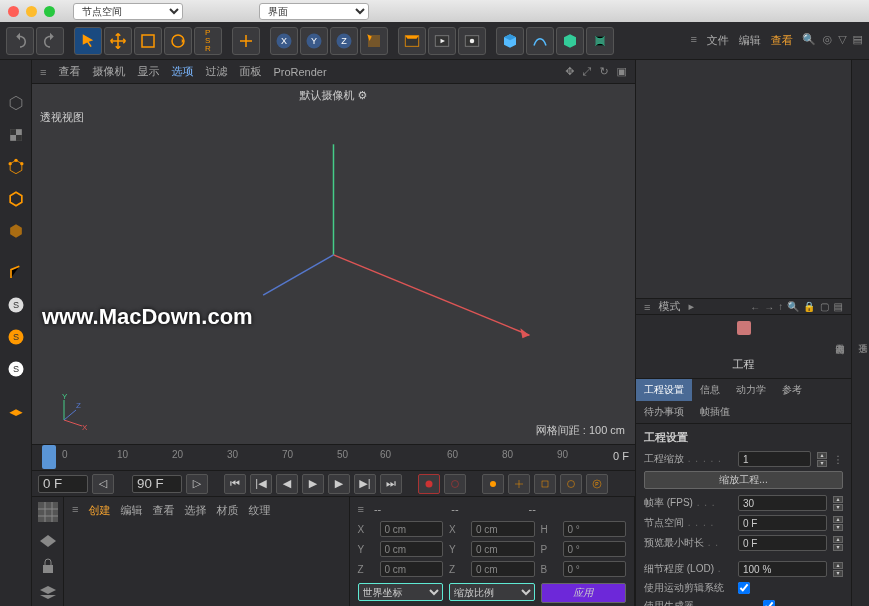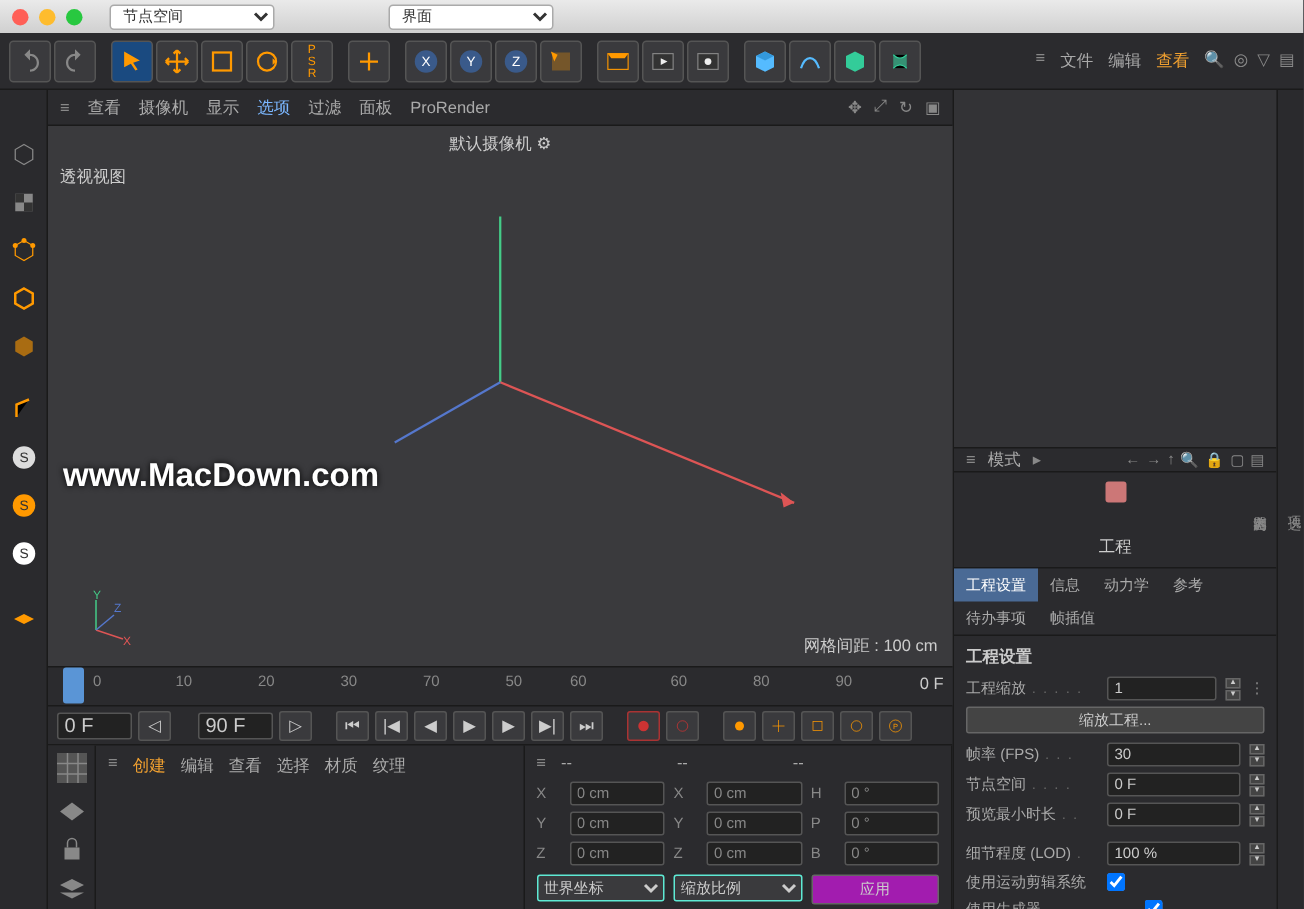--- a/index.html
+++ b/index.html
@@ -58,21 +58,21 @@
 
 .botpanels{height:110px;display:flex;background:#2b2b2e;border-top:1px solid #1a1a1a;}
 .bpanel{flex:1;padding:6px 8px;border-right:1px solid #1a1a1a;overflow:hidden;}
 .bpanel .bmenu{display:flex;gap:10px;color:#aaa;margin-bottom:6px;}
 .bpanel .bmenu span{cursor:pointer;}
 .bpanel .bmenu .hl{color:#f0a030;}
 .coordgrid{display:grid;grid-template-columns:16px 1fr 16px 1fr 16px 1fr;gap:4px 6px;align-items:center;color:#888;font-size:10px;}
 .coordgrid input{width:100%;height:16px;background:#222;border:1px solid #555;color:#888;padding:0 4px;border-radius:2px;font-size:10px;}
 .coordsel{display:flex;gap:6px;margin-top:6px;}
 .coordsel select{flex:1;height:18px;background:#3a3a3d;border:1px solid #5eead4;color:#ccc;font-size:10px;border-radius:2px;}
-.applybtn{flex:1;height:20px;background:#a21caf;border:1px solid #666;color:#ccc;font-size:10px;border-radius:2px;cursor:pointer;}
+.applybtn{flex:1;height:20px;background:#6d28d9;border:1px solid #666;color:#ccc;font-size:10px;border-radius:2px;cursor:pointer;font-style:italic;}
 
 .farleft{width:32px;background:#2a2a2d;border-right:1px solid #1a1a1a;display:flex;flex-direction:column;gap:2px;padding-top:2px;}
 .farleft .fbtn{width:28px;height:28px;margin:1px auto;display:flex;align-items:center;justify-content:center;cursor:pointer;}
 
 
 .rightcol{width:216px;background:#2b2b2e;border-left:1px solid #1a1a1a;display:flex;flex-direction:column;}
 .remptop{flex:0 0 238px;background:#333336;}
 
 .rmode{height:22px;display:flex;align-items:center;gap:8px;padding:0 8px;border-top:1px solid #1a1a1a;border-bottom:1px solid #1a1a1a;color:#aaa;}
 .rmode .ricons{margin-left:auto;display:flex;gap:4px;color:#888;font-size:10px;}

